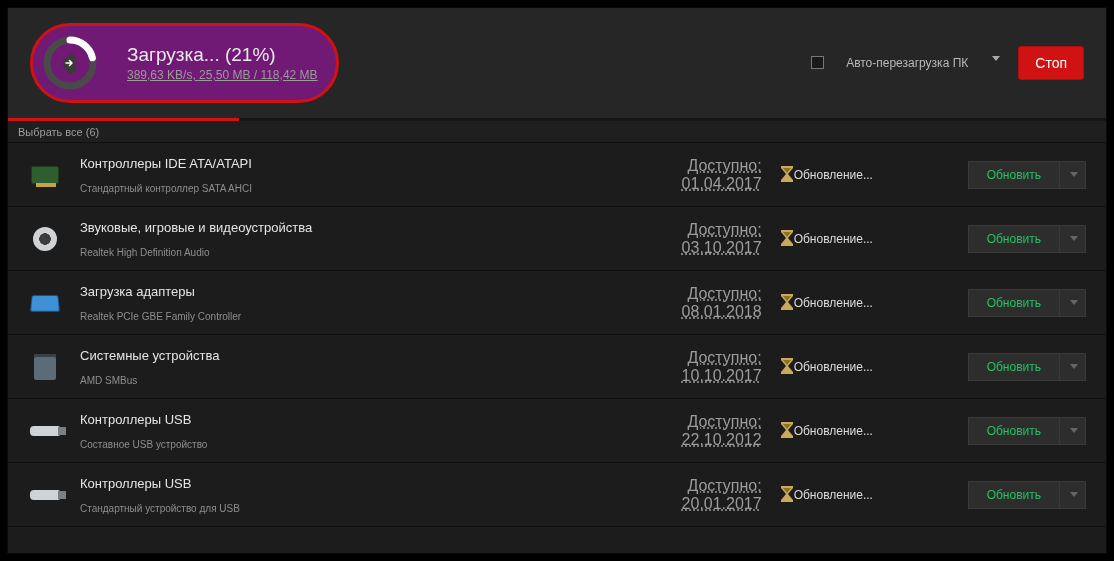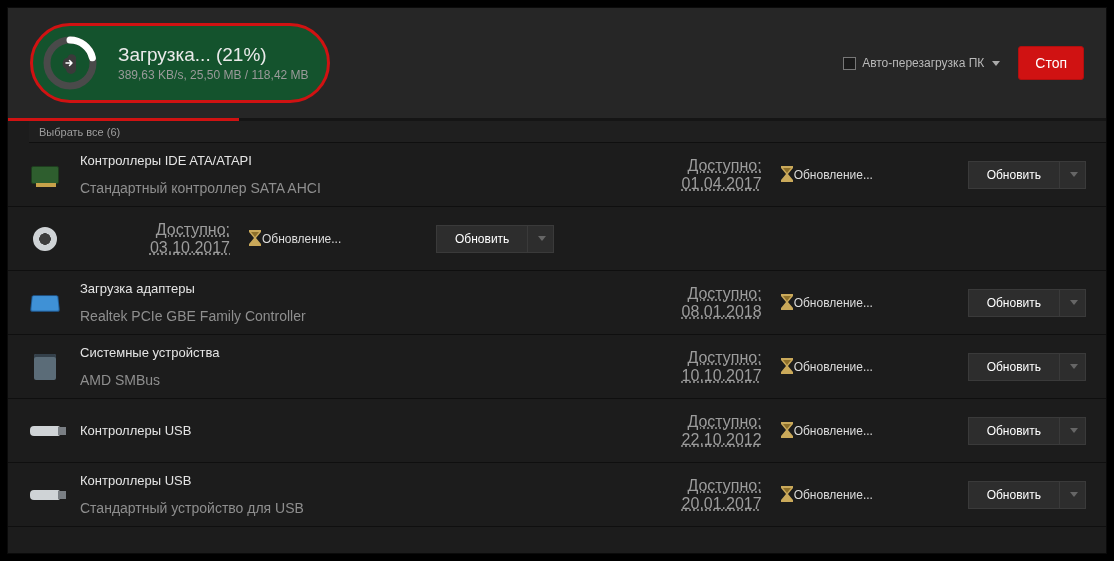--- a/index.html
+++ b/index.html
@@ -2,52 +2,52 @@
 <html><head>
 <meta charset="utf-8">
 <style>
 * { margin: 0; padding: 0; box-sizing: border-box; font-family: "Segoe UI", Arial, sans-serif; }
 body { width: 1114px; height: 561px; background: #000; overflow: hidden; }
 
 .app { width: 1100px; height: 547px; margin: 7px; background: #1c1c1c; border: 1px solid #0a0a0a; position: relative; }
 
 
 .header { height: 110px; background: #262626; display: flex; align-items: center; padding: 0 22px; position: relative; }
-.download-badge { display: flex; align-items: center; gap: 21px; border: 3px solid #d01212; border-radius: 50px; padding: 10px 18px 10px 10px; background: #14532d; }
+.download-badge { display: flex; align-items: center; gap: 30px; border: 3px solid #d01212; border-radius: 50px; padding: 10px 18px 10px 10px; background: #701a75; }
 .progress-ring { width: 54px; height: 54px; position: relative; }
 .progress-ring svg { transform: rotate(-90deg); }
 .progress-ring .cloud { position: absolute; inset: 0; display: flex; align-items: center; justify-content: center; }
 .dl-text { display: flex; flex-direction: column; }
 .dl-title { color: #eaeaea; font-size: 19px; font-weight: 400; }
-.dl-meta  { color: #9a9a9a; font-size: 12px; margin-top: 2px; }
+.dl-meta  { color: #9a9a9a; font-size: 12px; margin-top: 2px; text-decoration: underline; }
 
 .header-right { margin-left: auto; display: flex; align-items: center; gap: 18px; }
-.chk-row { display: flex; align-items: center; gap: 6px; color: #b9b9b9; font-size: 12px; cursor: pointer; }
+.chk-row { display: flex; align-items: flex-start; gap: 22px; color: #b9b9b9; font-size: 12px; cursor: pointer; }
 .chk-box { width: 13px; height: 13px; border: 1px solid #777; background: #1a1a1a; }
 .caret { display: inline-block; width: 0; height: 0; border-left: 4px solid transparent; border-right: 4px solid transparent; border-top: 5px solid #aaa; margin-left: 2px; }
 .stop-btn { background: #d01212; color: #fff; border: 1px solid #b10f0f; font-size: 14px; padding: 8px 16px; border-radius: 3px; cursor: pointer; }
 
 
 .thin-progress { height: 3px; background: #151515; position: relative; }
 .thin-progress .fill { height: 100%; background: #d01212; width: 21%; }
 
 
-.select-all { height: 22px; line-height: 22px; padding: 0 10px; color: #9e9e9e; font-size: 11px; background: #1f1f1f; border-bottom: 1px solid #0f0f0f; margin-left: 21px; }
+.select-all { height: 22px; line-height: 22px; padding: 0 10px; color: #9e9e9e; font-size: 11px; background: #1f1f1f; border-bottom: 1px solid #0f0f0f; }
 
 
 .row { height: 64px; border-bottom: 1px solid #0f0f0f; display: flex; align-items: center; padding: 0 20px; gap: 18px; }
 .dev-icon { width: 34px; height: 34px; flex: none; display: flex; align-items: center; justify-content: center; }
 .dev-info { flex: 1 1 auto; min-width: 0; }
 .dev-title { color: #e5e5e5; font-size: 13px; }
-.dev-sub   { color: #8e8e8e; font-size: 14px; margin-top: 12px; }
+.dev-sub   { color: #8e8e8e; font-size: 10px; margin-top: 12px; }
 .avail     { color: #9c9c9c; font-size: 16px; text-decoration: underline dotted; width: 150px; text-align: right; cursor: pointer; }
 .status    { width: 170px; color: #dcdcdc; font-size: 12px; display: flex; align-items: center; gap: 0; }
 .hourglass { width: 14px; height: 18px; }
 .actions   { display: flex; gap: 0; }
-.btn-upd   { background: #2d2d2d; color: #ffffff; border: 1px solid #3a3a3a; font-size: 12px; padding: 6px 18px; cursor: default; }
+.btn-upd   { background: #2d2d2d; color: #22c55e; border: 1px solid #3a3a3a; font-size: 12px; padding: 6px 18px; cursor: default; }
 .btn-dd    { background: #2d2d2d; border: 1px solid #3a3a3a; border-left: none; width: 26px; display: flex; align-items: center; justify-content: center; cursor: default; }
 .btn-dd .caret { border-top-color: #666; }
 
 
 .mini-card { width: 28px; height: 18px; background: #2e5e2e; border: 1px solid #1d3d1d; border-radius: 2px; position: relative; }
 .mini-card::after { content:""; position:absolute; bottom:-4px; left:4px; width:20px; height:4px; background:#c7a24a; }
 .mini-speaker { width: 24px; height: 24px; border: 2px solid #cfd3d6; border-radius: 50%; background: radial-gradient(circle at 50% 50%, #3d3d3d 0 40%, #cfd3d6 41% 100%); }
 .mini-nic { width: 28px; height: 18px; background: #3f91d6; border: 1px solid #1f5f9c; border-radius: 2px; transform: perspective(60px) rotateX(25deg); }
 .mini-sys { width: 22px; height: 26px; background: #5b6c78; border-radius: 2px; box-shadow: inset 0 3px 0 #34404a; }
 .mini-usb { width: 30px; height: 10px; background: #cfd3d6; border-radius: 4px 2px 2px 4px; position: relative; }
@@ -116,20 +116,24 @@
       <button class="btn-dd">
             <span class="caret"></span>
           </button>
     </div>
   </div>
 
   <div class="row">
     <div class="dev-icon">
           <div class="mini-speaker"></div>
         </div>
+    <div class="dev-info">
+      <div class="dev-title">Звуковые, игровые и видеоустройства</div>
+      <div class="dev-sub">Realtek High Definition Audio</div>
+    </div>
     <div class="avail">Доступно: 03.10.2017</div>
     <div class="status">
       <svg class="hourglass" viewBox="0 0 14 18">
         <path fill="#caa95a" d="M1 0h12v2l-5 6 5 6v2H1v-2l5-6-5-6z"></path>
         <path fill="#8d6f2a" d="M3 2h8l-4 5z"></path>
       </svg>
       <span>Обновление...</span>
     </div>
     <div class="actions">
       <button class="btn-upd">Обновить</button>
@@ -186,20 +190,21 @@
           </button>
     </div>
   </div>
 
   <div class="row">
     <div class="dev-icon">
           <div class="mini-usb"></div>
         </div>
     <div class="dev-info">
       <div class="dev-title">Контроллеры USB</div>
+      <div class="dev-sub">Составное USB устройство</div>
     </div>
     <div class="avail">Доступно: 22.10.2012</div>
     <div class="status">
       <svg class="hourglass" viewBox="0 0 14 18">
         <path fill="#caa95a" d="M1 0h12v2l-5 6 5 6v2H1v-2l5-6-5-6z"></path>
         <path fill="#8d6f2a" d="M3 2h8l-4 5z"></path>
       </svg>
       <span>Обновление...</span>
     </div>
     <div class="actions">

